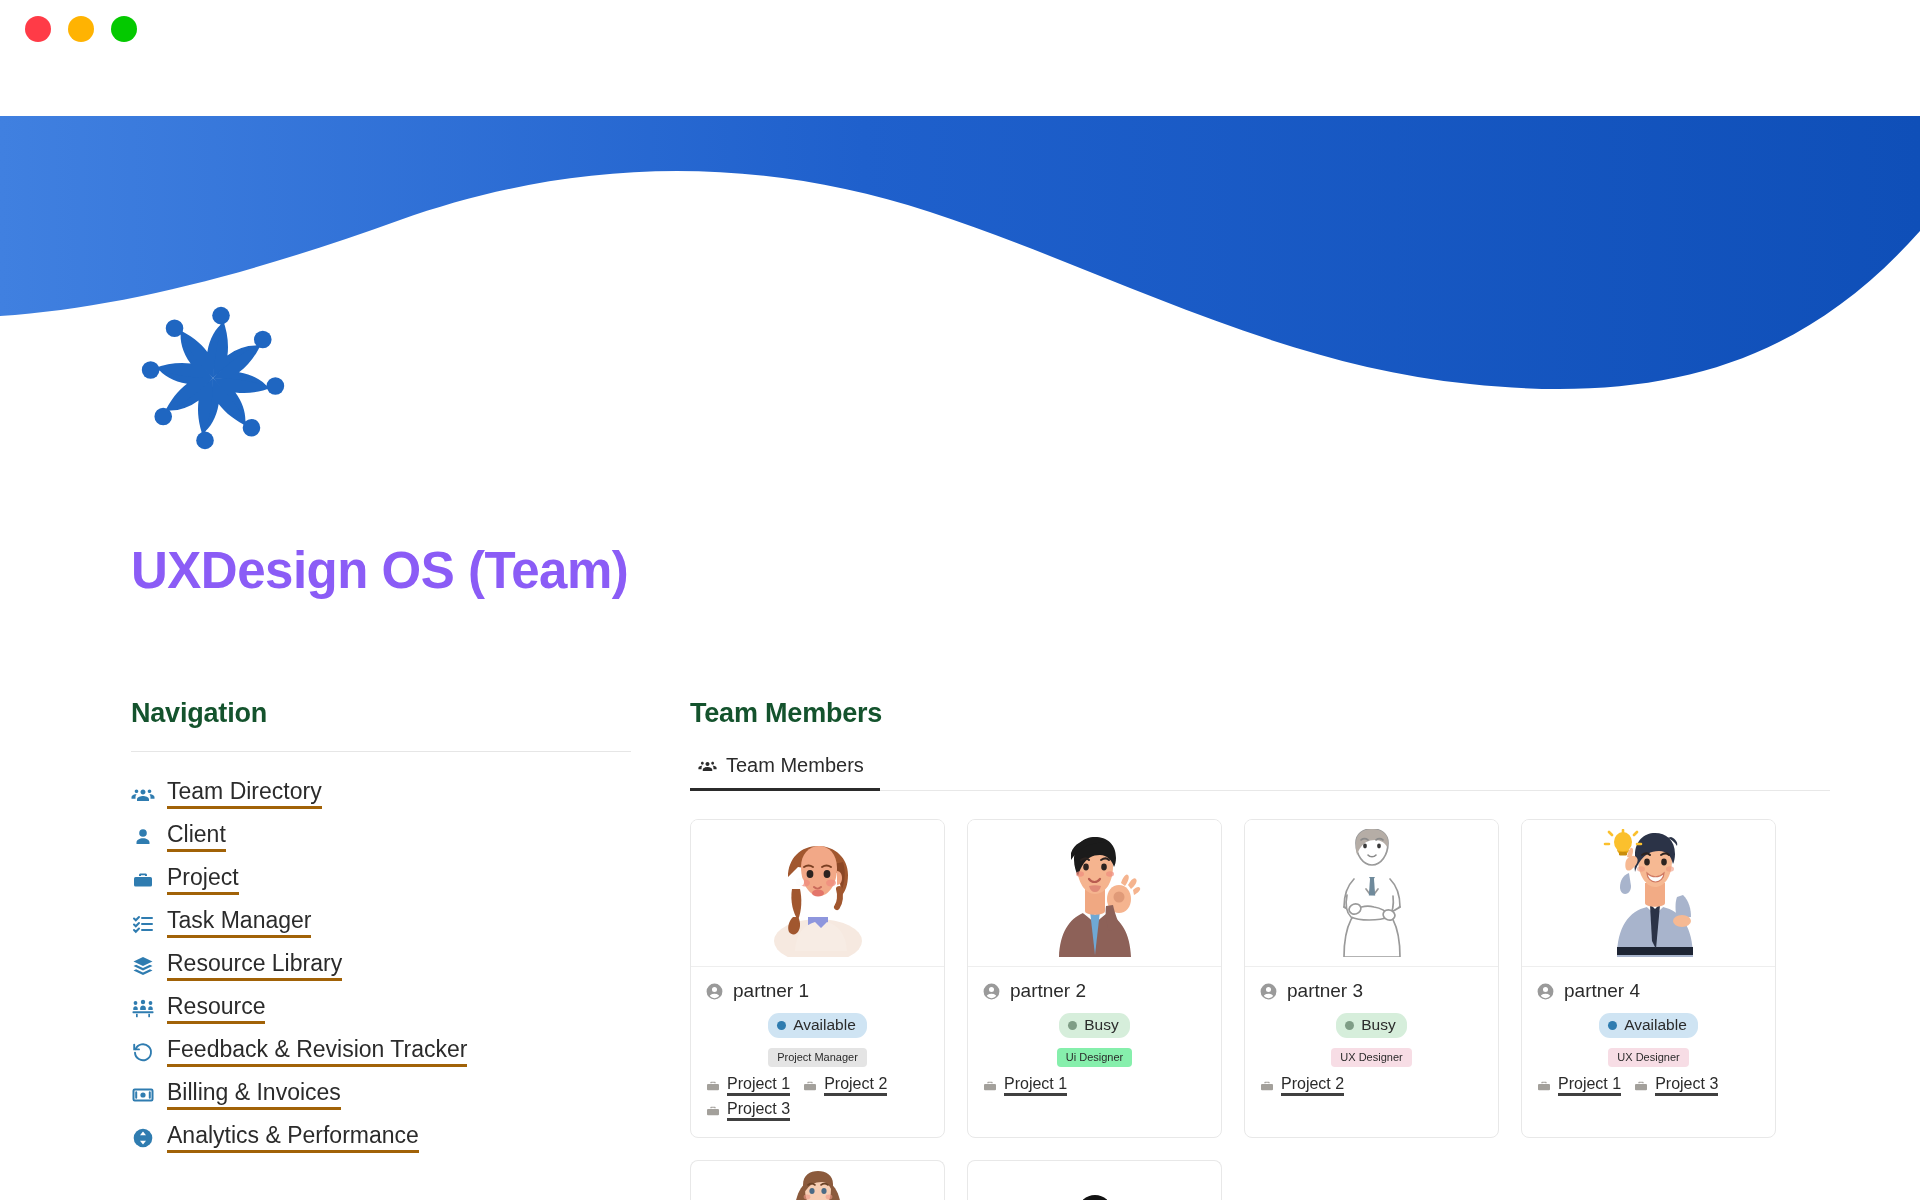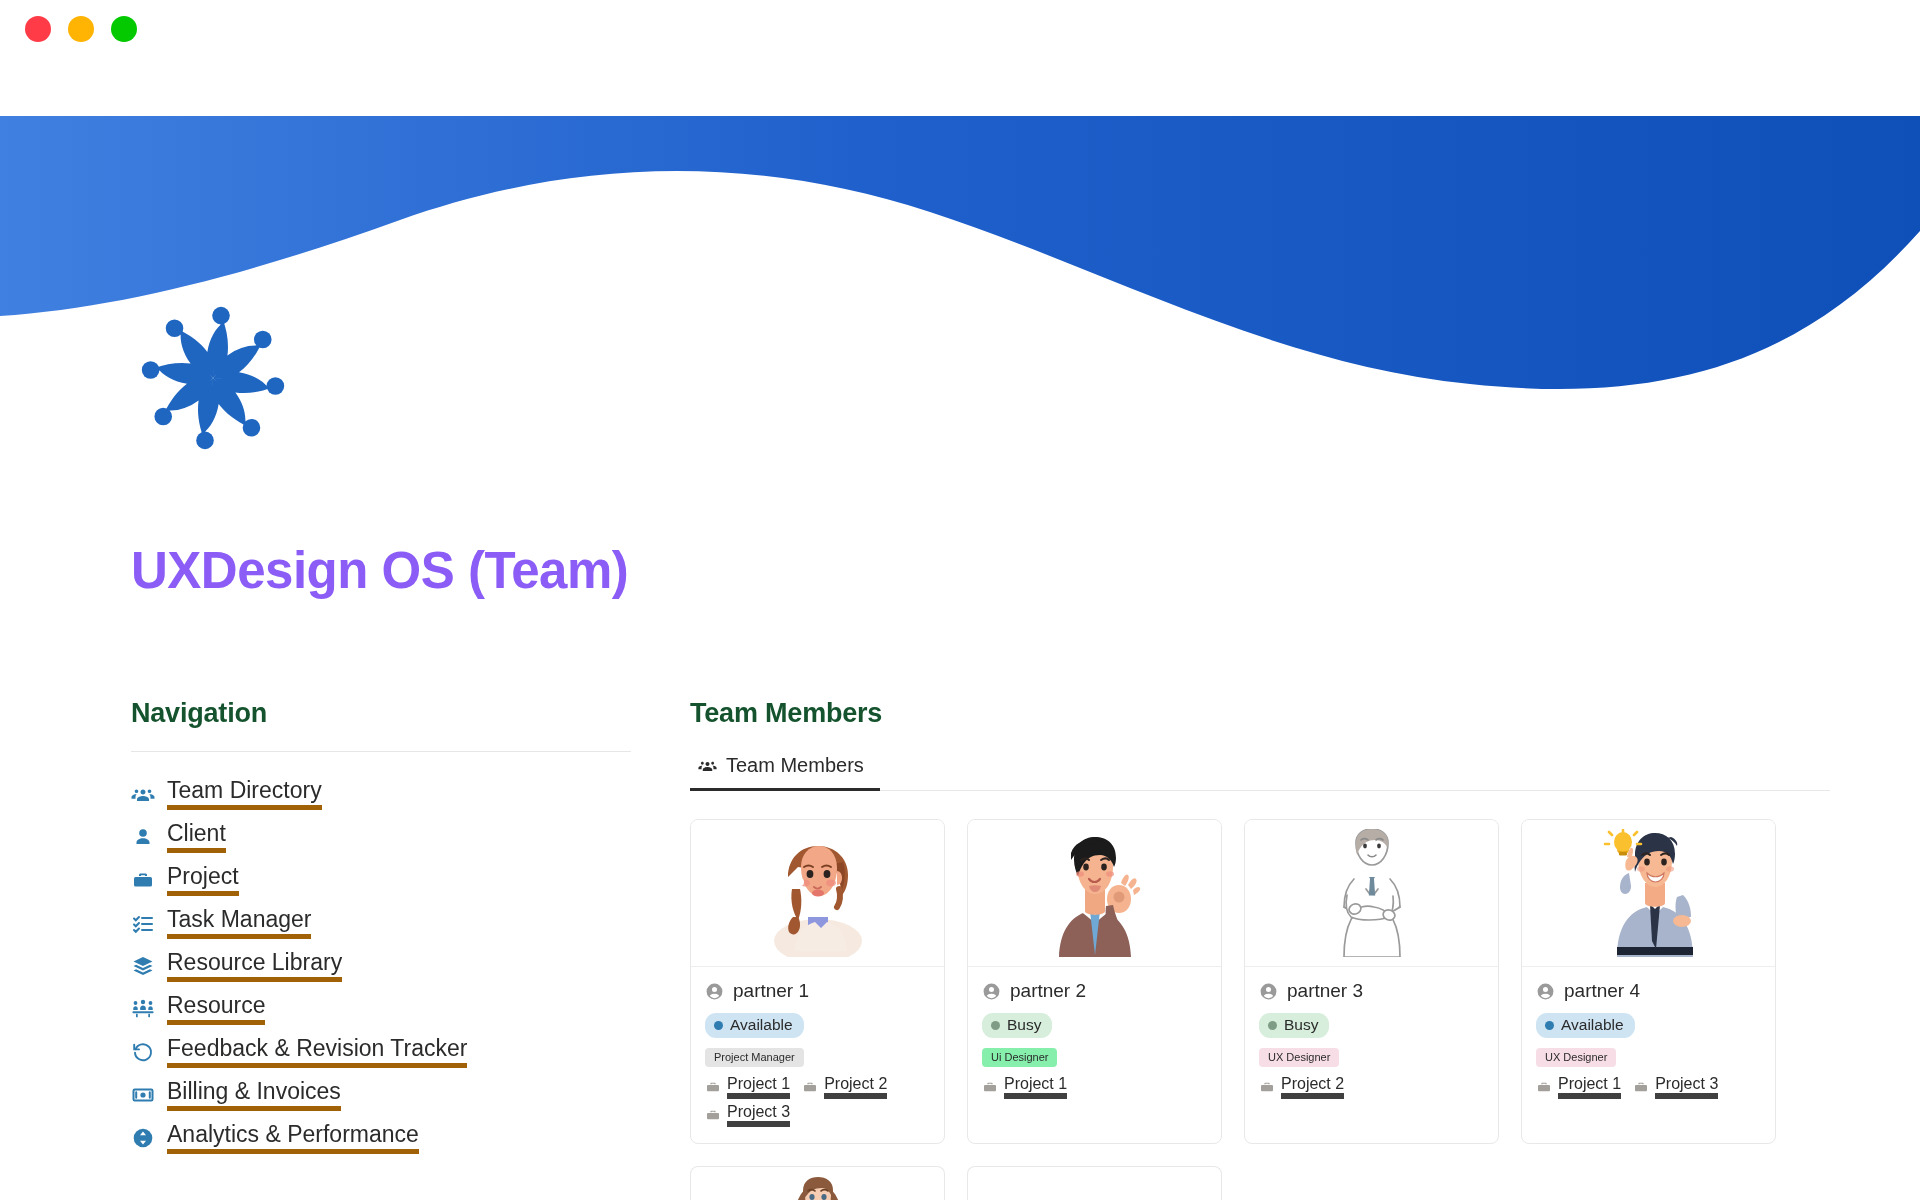--- a/index.html
+++ b/index.html
@@ -51,21 +51,21 @@
   .nav-rule { margin-top:22px; border-top:1px solid #e6e6e6; width:500px; }
   .nav-list { margin-top:20px; }
   .nav-item {
     display:flex; align-items:center; gap:12px;
     height:43px; cursor:pointer;
   }
   .nav-icon { width:24px; height:24px; flex:0 0 24px; color:#2f7cb0; display:flex; align-items:center; justify-content:center; }
   .nav-icon svg { display:block; }
   .nav-label {
     font-size:23px; color:#2b2b2b;
-    border-bottom:5px solid #a16207; padding-bottom:1px;
+    border-bottom:3px solid #a16207; padding-bottom:1px;
   }
 
   
   .mem-col { position:absolute; left:690px; top:0; width:1140px; }
   .tabs { margin-top:25px; border-bottom:1px solid #e8e8e8; display:flex; }
   .tab {
     display:flex; align-items:center; gap:9px;
     padding:0 16px 11px 8px; font-size:20px; color:#2b2b2b; cursor:pointer;
     border-bottom:3px solid #2b2b2b; margin-bottom:-1px;
   }
@@ -78,21 +78,21 @@
   }
   .card {
     width:255px; border:1px solid #e8e8e8; border-radius:8px;
     background:#fff; overflow:hidden;
   }
   .card-media {
     height:147px; display:flex; align-items:center; justify-content:center;
     background:#fff; border-bottom:1px solid #eeeeee;
   }
   .card-media svg { display:block; }
-  .card-body { padding:13px 14px 16px 14px; }
+  .card-body { padding:13px 14px 16px 14px;text-align:center; }
 
   .member-name { display:flex; align-items:center; gap:9px; }
   .name-icon { color:#9a9a9a; display:flex; }
   .name-text { font-size:19px; color:#2b2b2b; }
 
   .badge {
     display:inline-flex; align-items:center; gap:7px;
     margin-top:11px; padding:3px 11px 4px 9px; border-radius:11px;
     font-size:15.5px; color:#2b2b2b;
   }
@@ -101,21 +101,21 @@
   .role {
     display:inline-block; margin-top:10px;
     padding:3px 9px 4px 9px; border-radius:4px; font-size:11px; color:#2b2b2b;
   }
 
   .projects { margin-top:8px; display:flex; flex-wrap:wrap; gap:4px 12px; }
   .proj { display:inline-flex; align-items:center; gap:6px; cursor:pointer; }
   .proj-icon { color:#a3a09b; display:flex; }
   .proj-label {
     font-size:16px; color:#2b2b2b;
-    border-bottom:6px solid #404040; padding-bottom:0px;
+    border-bottom:3px solid #404040; padding-bottom:0px;
   }
 
   
   .cards-row2 {
     margin-top:22px; display:grid;
     grid-template-columns:repeat(4, 255px); gap:22px;
   }
   .card-partial { width:255px; height:60px; border:1px solid #e8e8e8;
     border-top-left-radius:8px; border-top-right-radius:8px;
     border-bottom:none; background:#fff; overflow:hidden;

